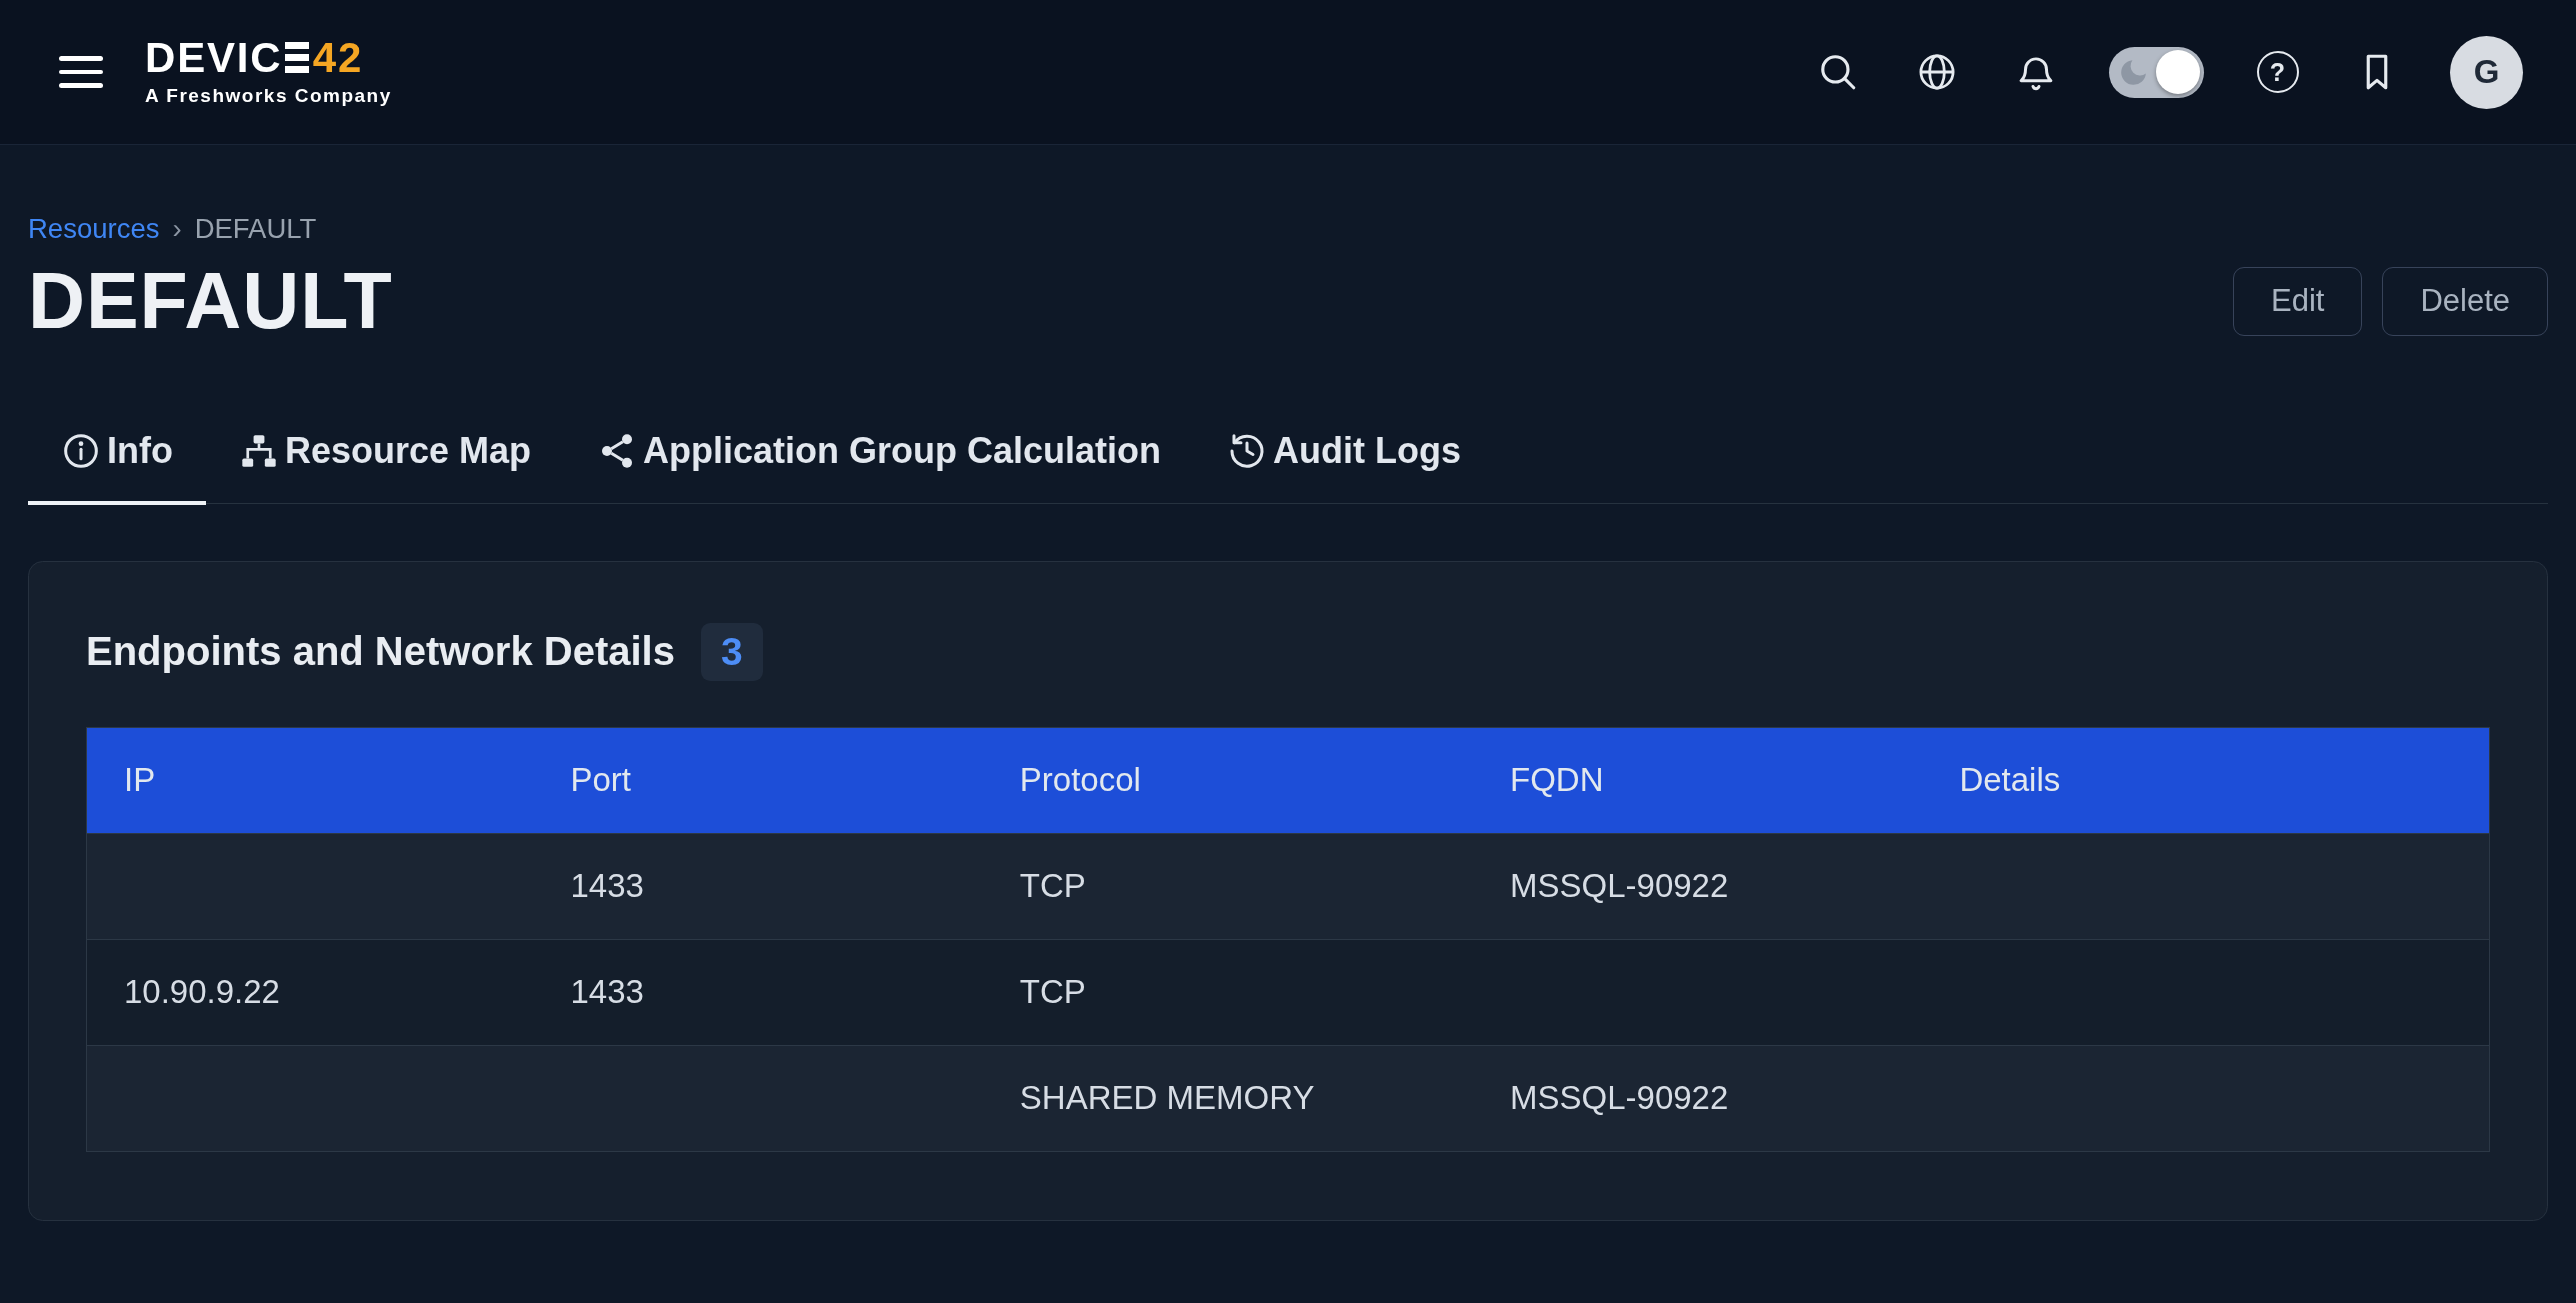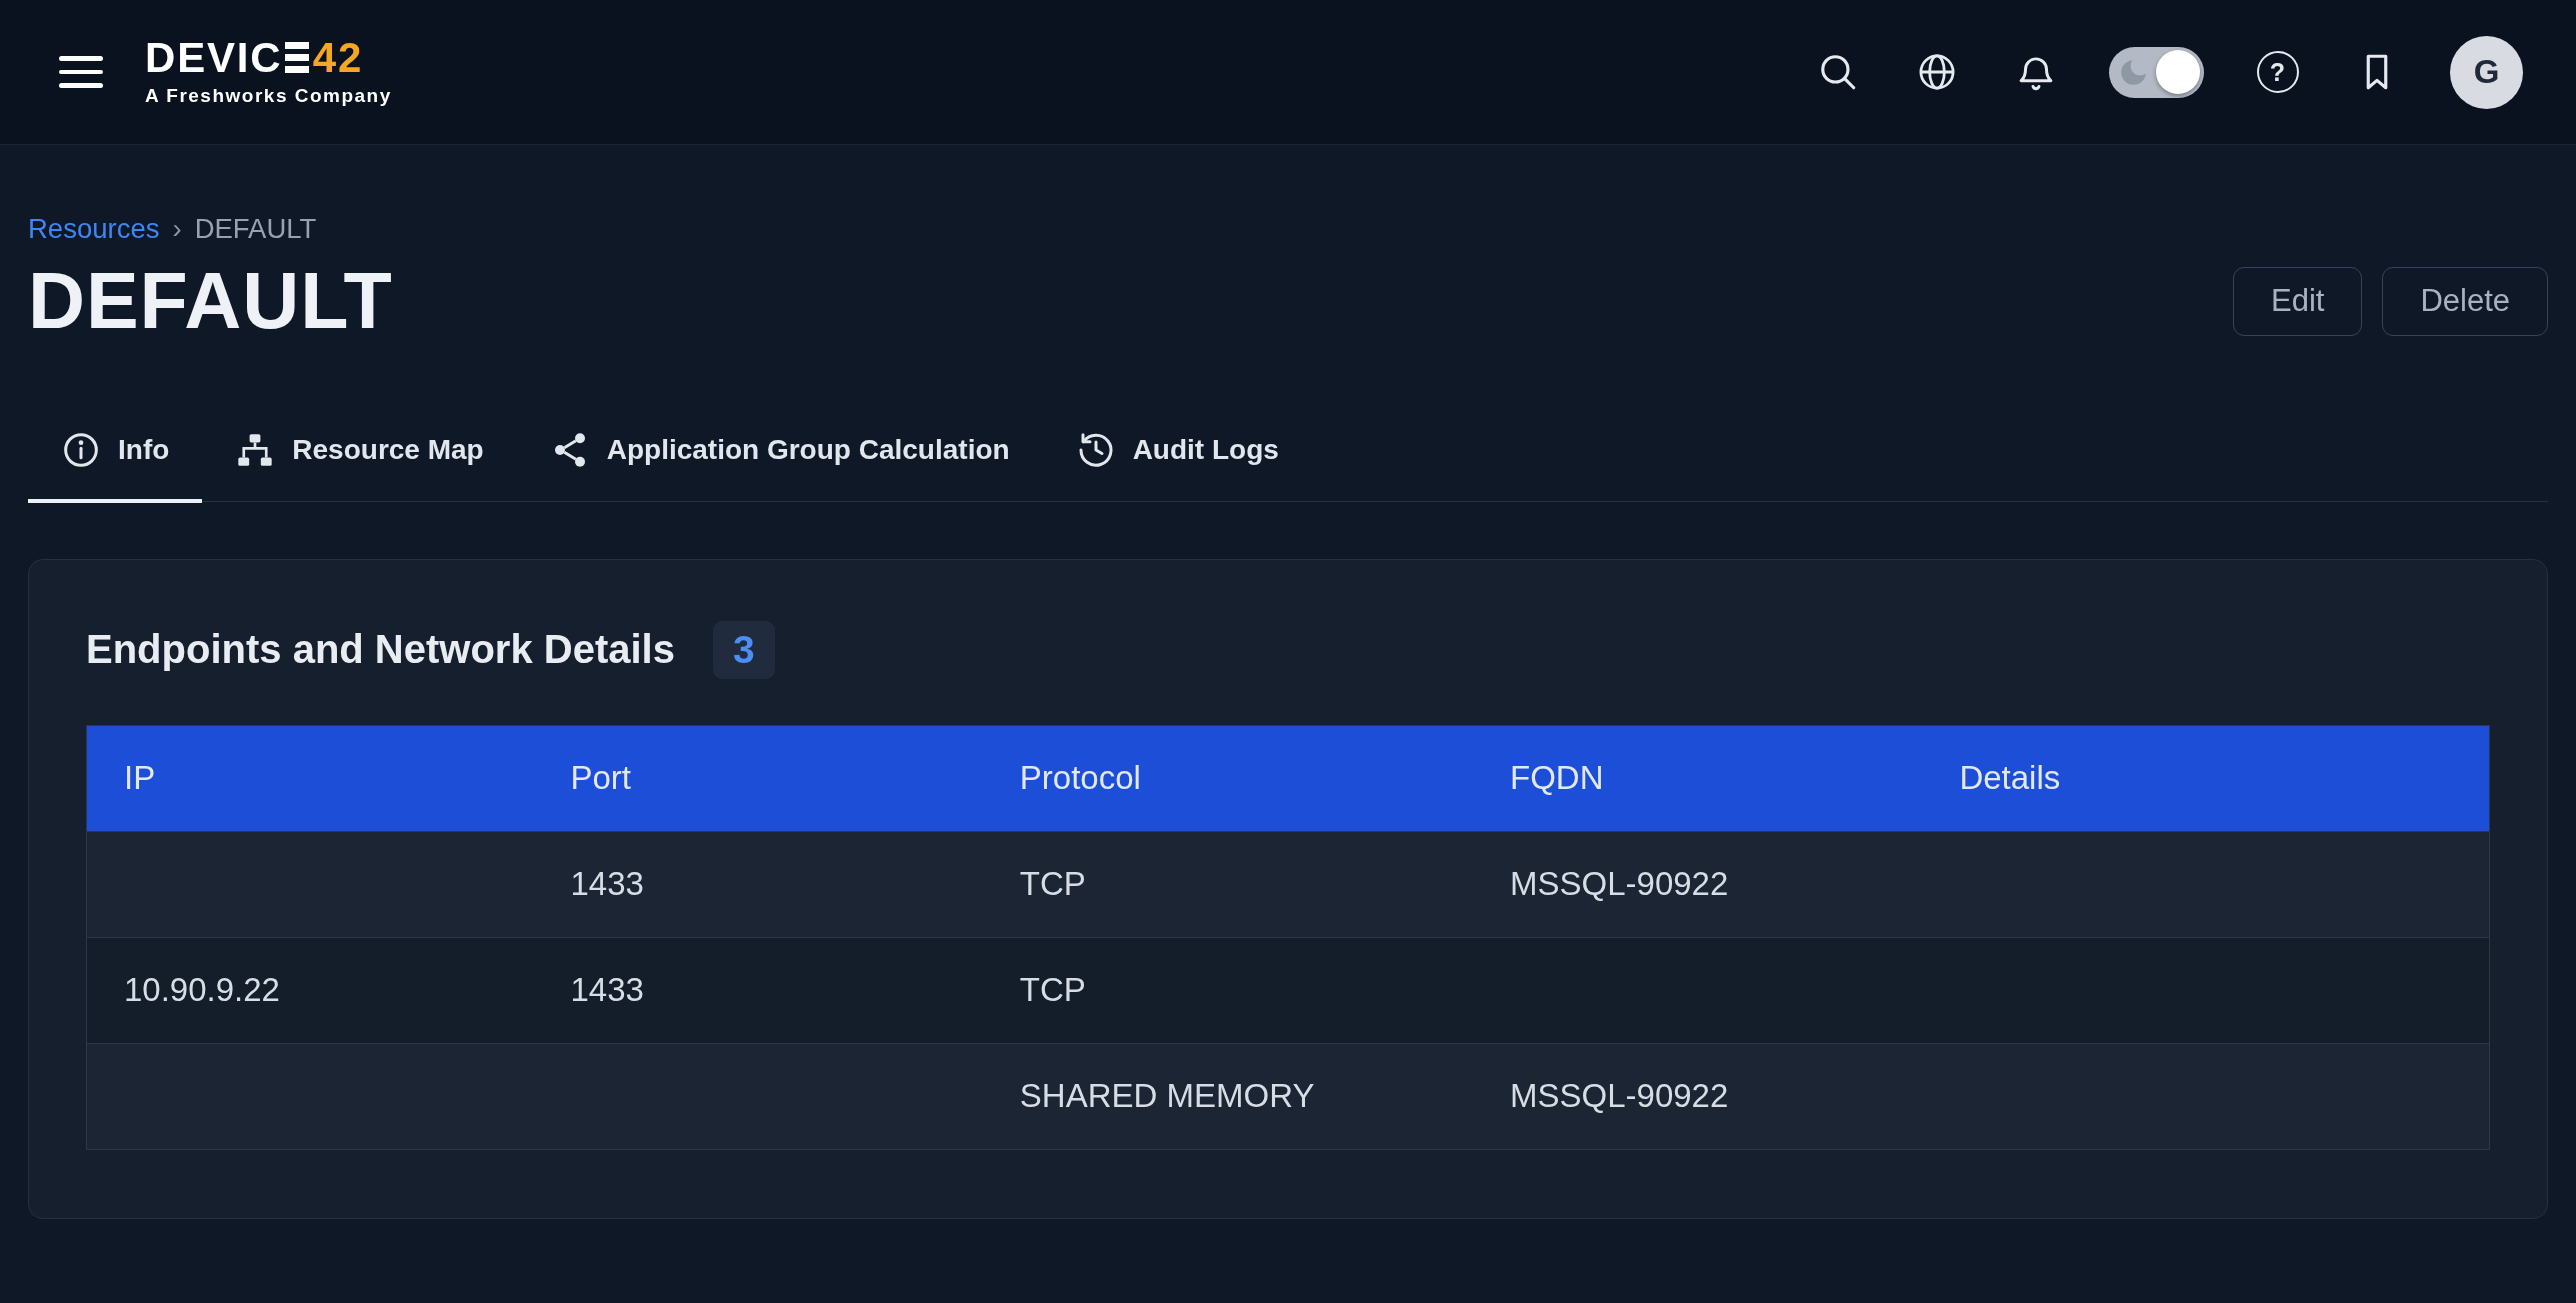--- a/index.html
+++ b/index.html
@@ -63,37 +63,37 @@
   .page-title { font-size: 79px; font-weight: 800; color: #eef1f5; letter-spacing: 0.9px; line-height: 1.1; }
   .title-actions { display: flex; gap: 20px; }
   .btn {
     height: 69px; padding: 0 37px; font-size: 31px; font-family: inherit;
     color: #a9b3c0; background: transparent; border: 1.8px solid #37435a;
     border-radius: 11px; cursor: pointer;
   }
   
   .tabs { margin-top: 61px; display: flex; align-items: stretch; border-bottom: 1.8px solid #26323f; }
   .tab {
-    display: flex; align-items: center; gap: 17px;
+    display: flex; align-items: center; gap: 6px;
     padding: 24px 33px 29px; margin-bottom: -1.8px;
-    font-size: 28px; font-weight: 700; color: #e2e7ee;
+    font-size: 36px; font-weight: 700; color: #e2e7ee;
     cursor: pointer; border-bottom: 4.6px solid transparent; white-space: nowrap; text-align: right;
   }
   .tab.active { border-bottom-color: #eef2f6; }
   .tab-icon { display: flex; } 
   .tab-icon svg { width: 40px; height: 40px; }
   
   .card {
     margin-top: 57px;
     background: #151f2d;
     border: 0.9px solid #26313f;
     border-radius: 14.7px;
     padding: 61px 57px 68px;
   }
-  .card-header { display: flex; align-items: center; gap: 38px; }
+  .card-header { display: flex; align-items: center; gap: 26px; }
   .card-title { font-size: 40px; font-weight: 700; color: #e9edf2; }
   .count-badge {
     background: #202c3d; color: #4d8df6; font-size: 39px; font-weight: 700;
     padding: 5.5px 20px; border-radius: 9.2px; line-height: 1.2;
   }
   table.endpoints { width: 100%; border-collapse: collapse; margin-top: 46px; border: 0.9px solid #2c3846; }
   .endpoints th, .endpoints td {
     text-align: left; padding-left: 37px; height: 106px;
     border-bottom: 0.9px solid #2c3846; font-size: 33px;
   }

